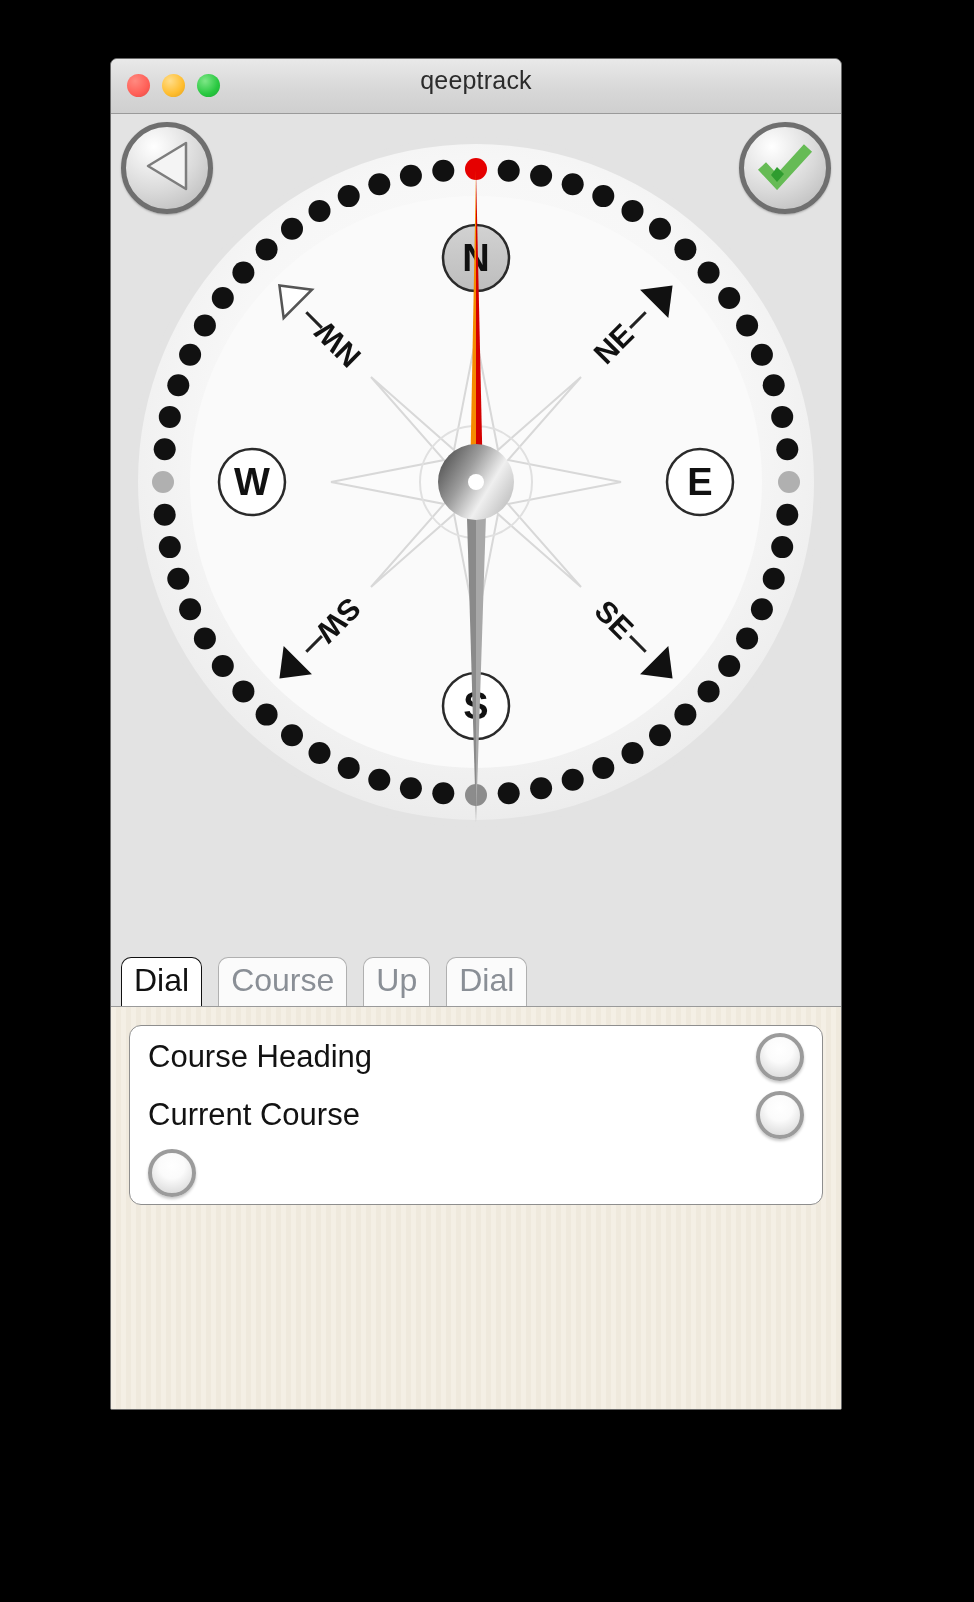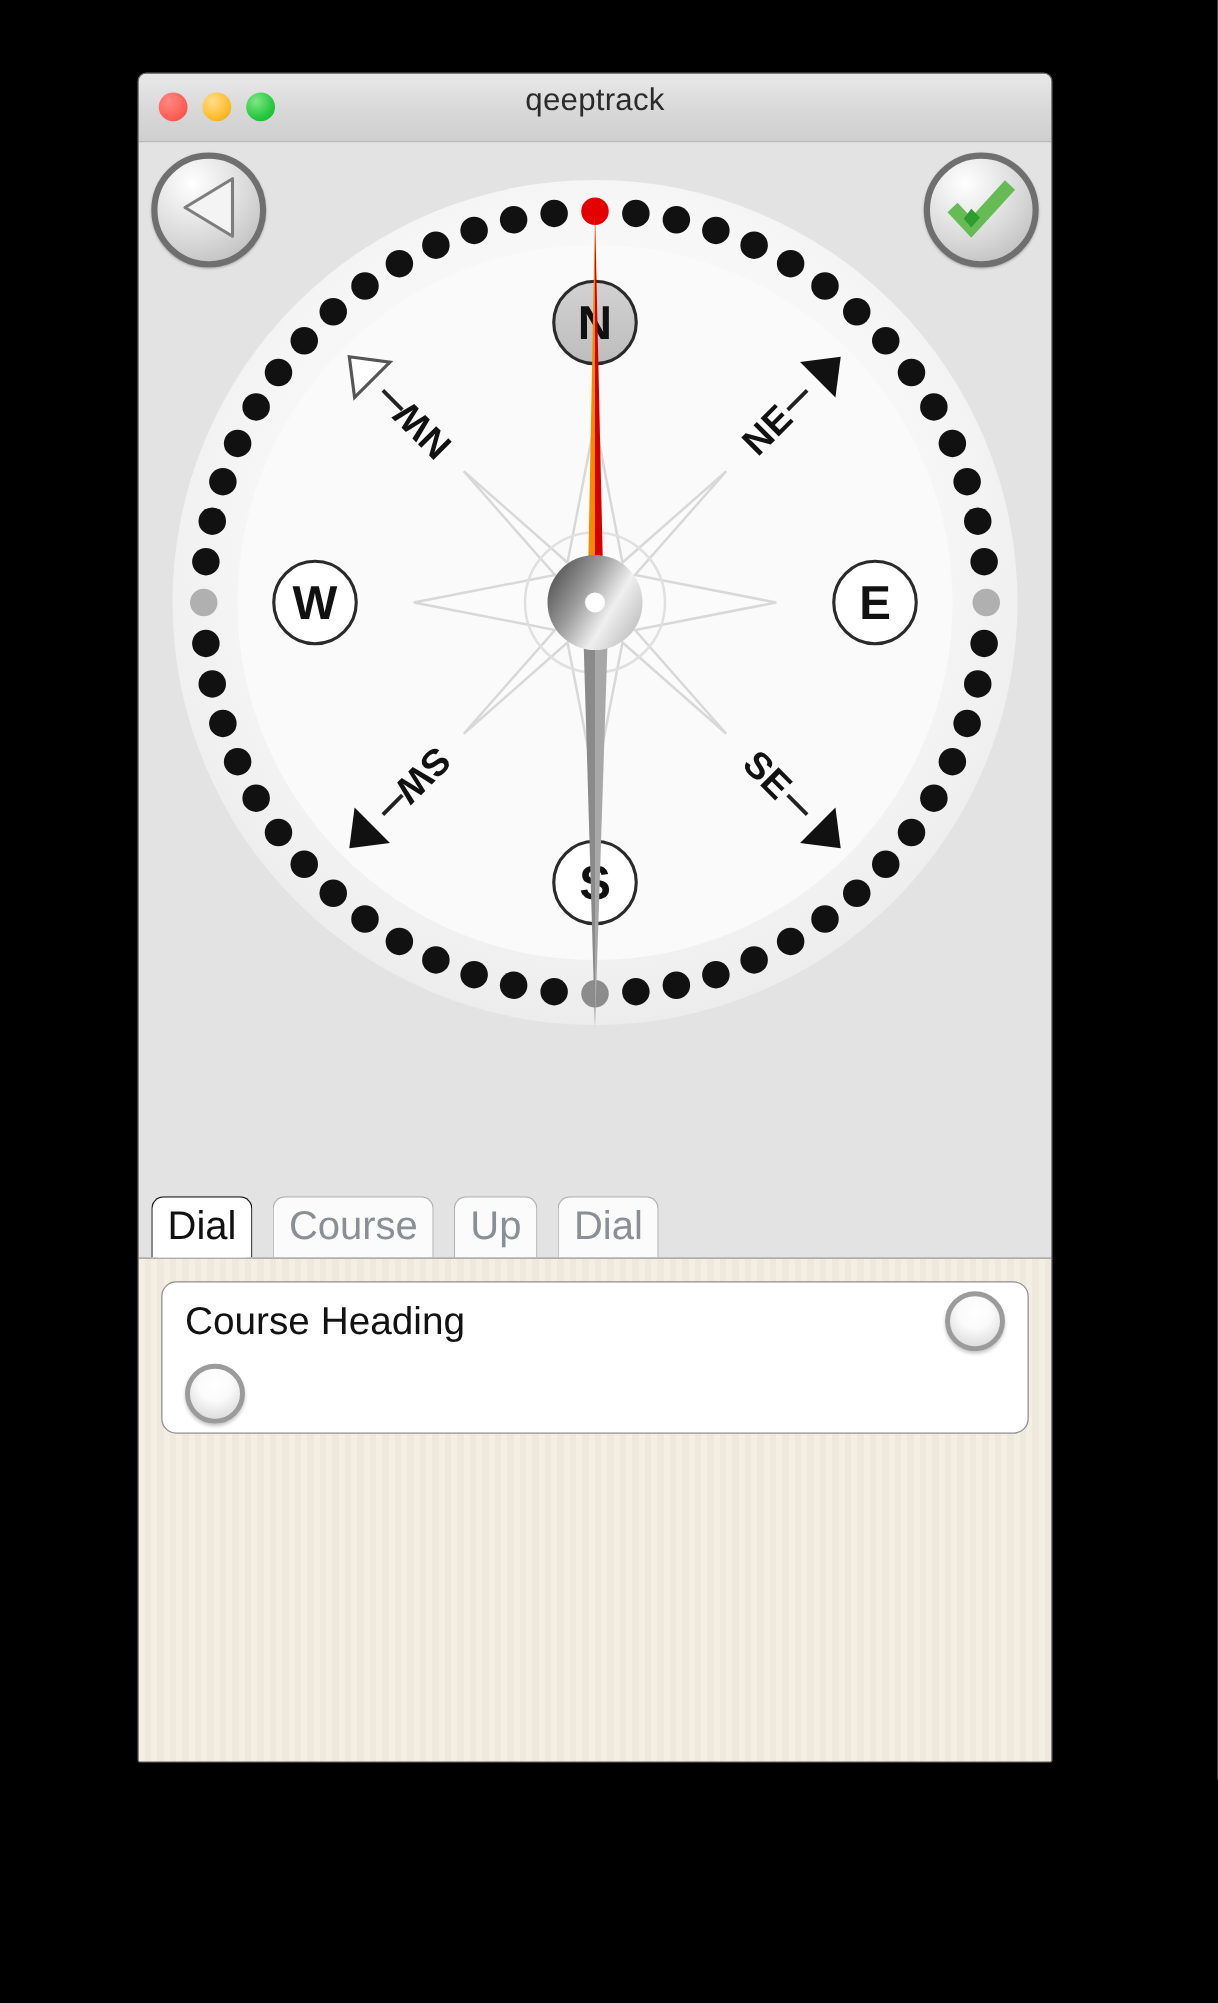--- a/index.html
+++ b/index.html
@@ -313,18 +313,22 @@
       </div>
     </div>
 
   <div class="panel">
     <div class="listbox" id="listbox">
         <div class="row">
           <div class="row-label">Course Heading</div>
           <div class="radio off"></div>
         </div>
         <div class="row">
+          <div class="row-label">Current Course</div>
           <div class="radio off"></div>
         </div>
+        <div class="row">
+          <div class="radio off"></div>
+        </div>
       </div>
   </div>
 
 </div>
 
 </body></html>

